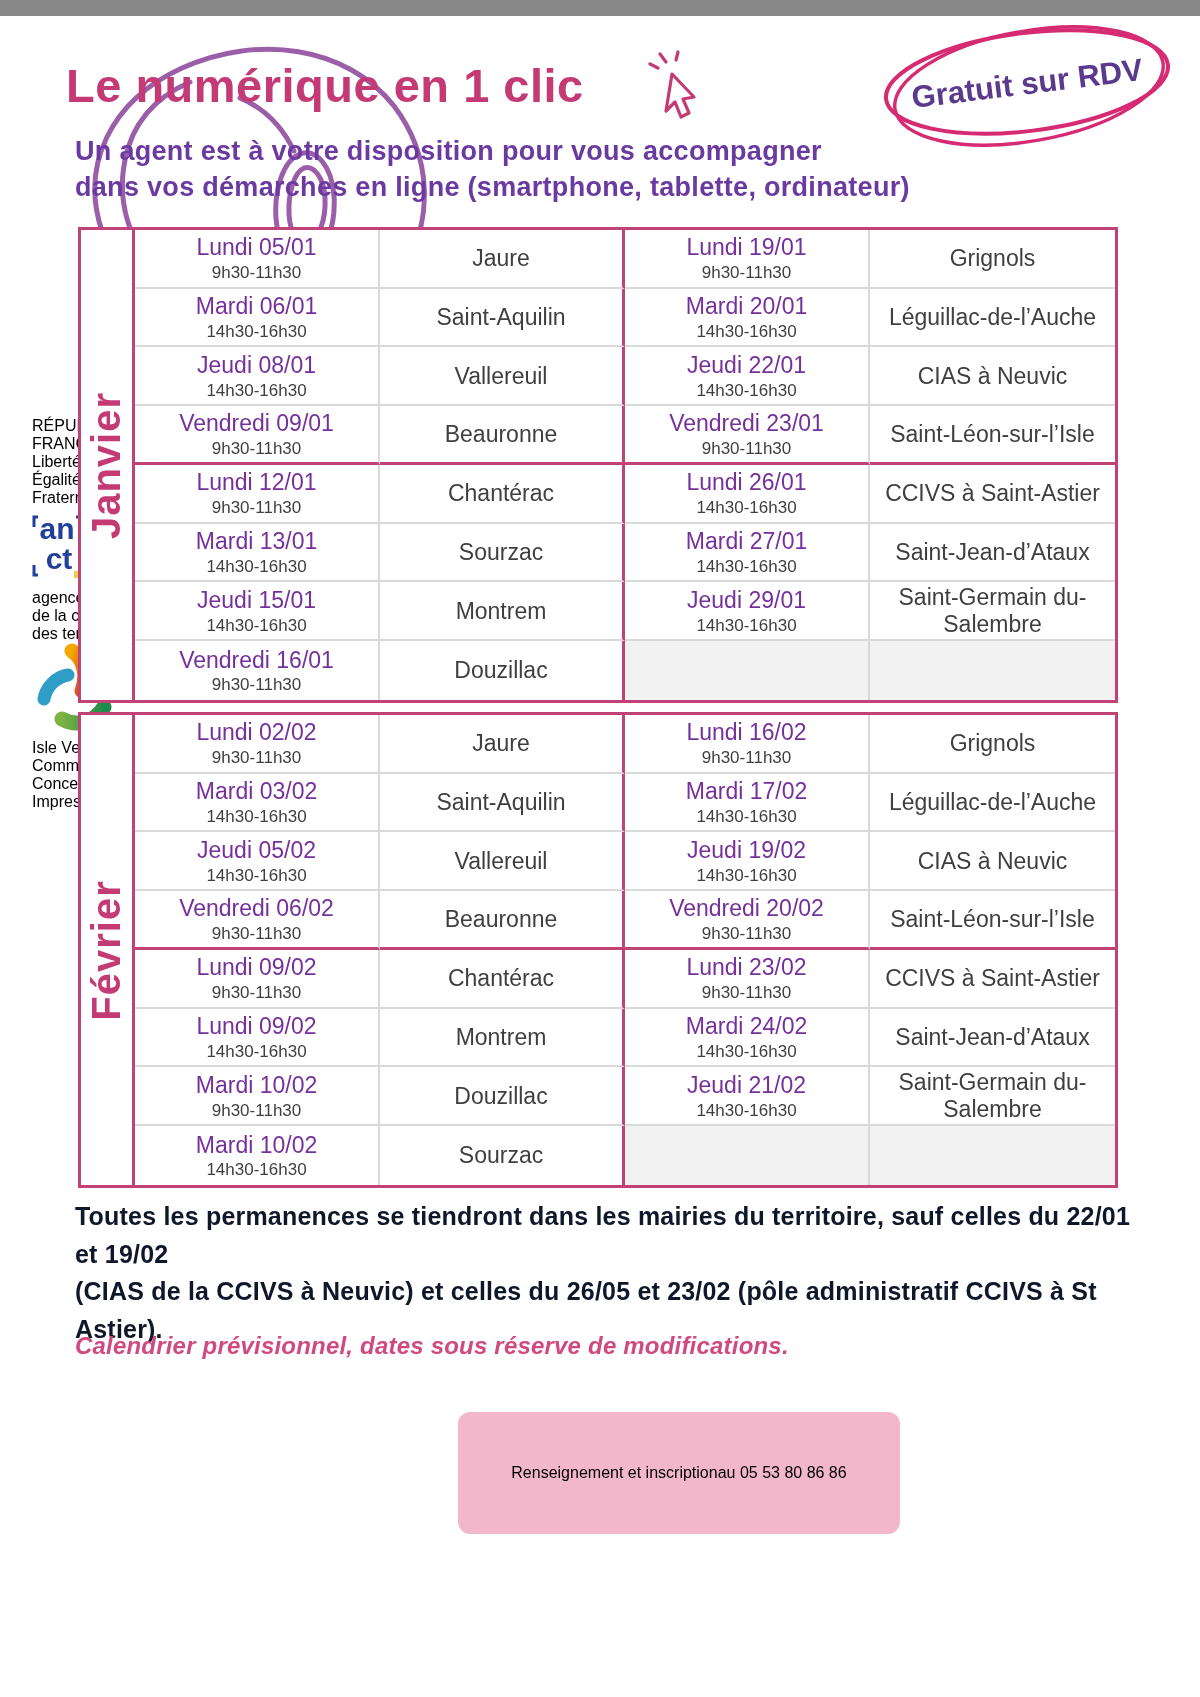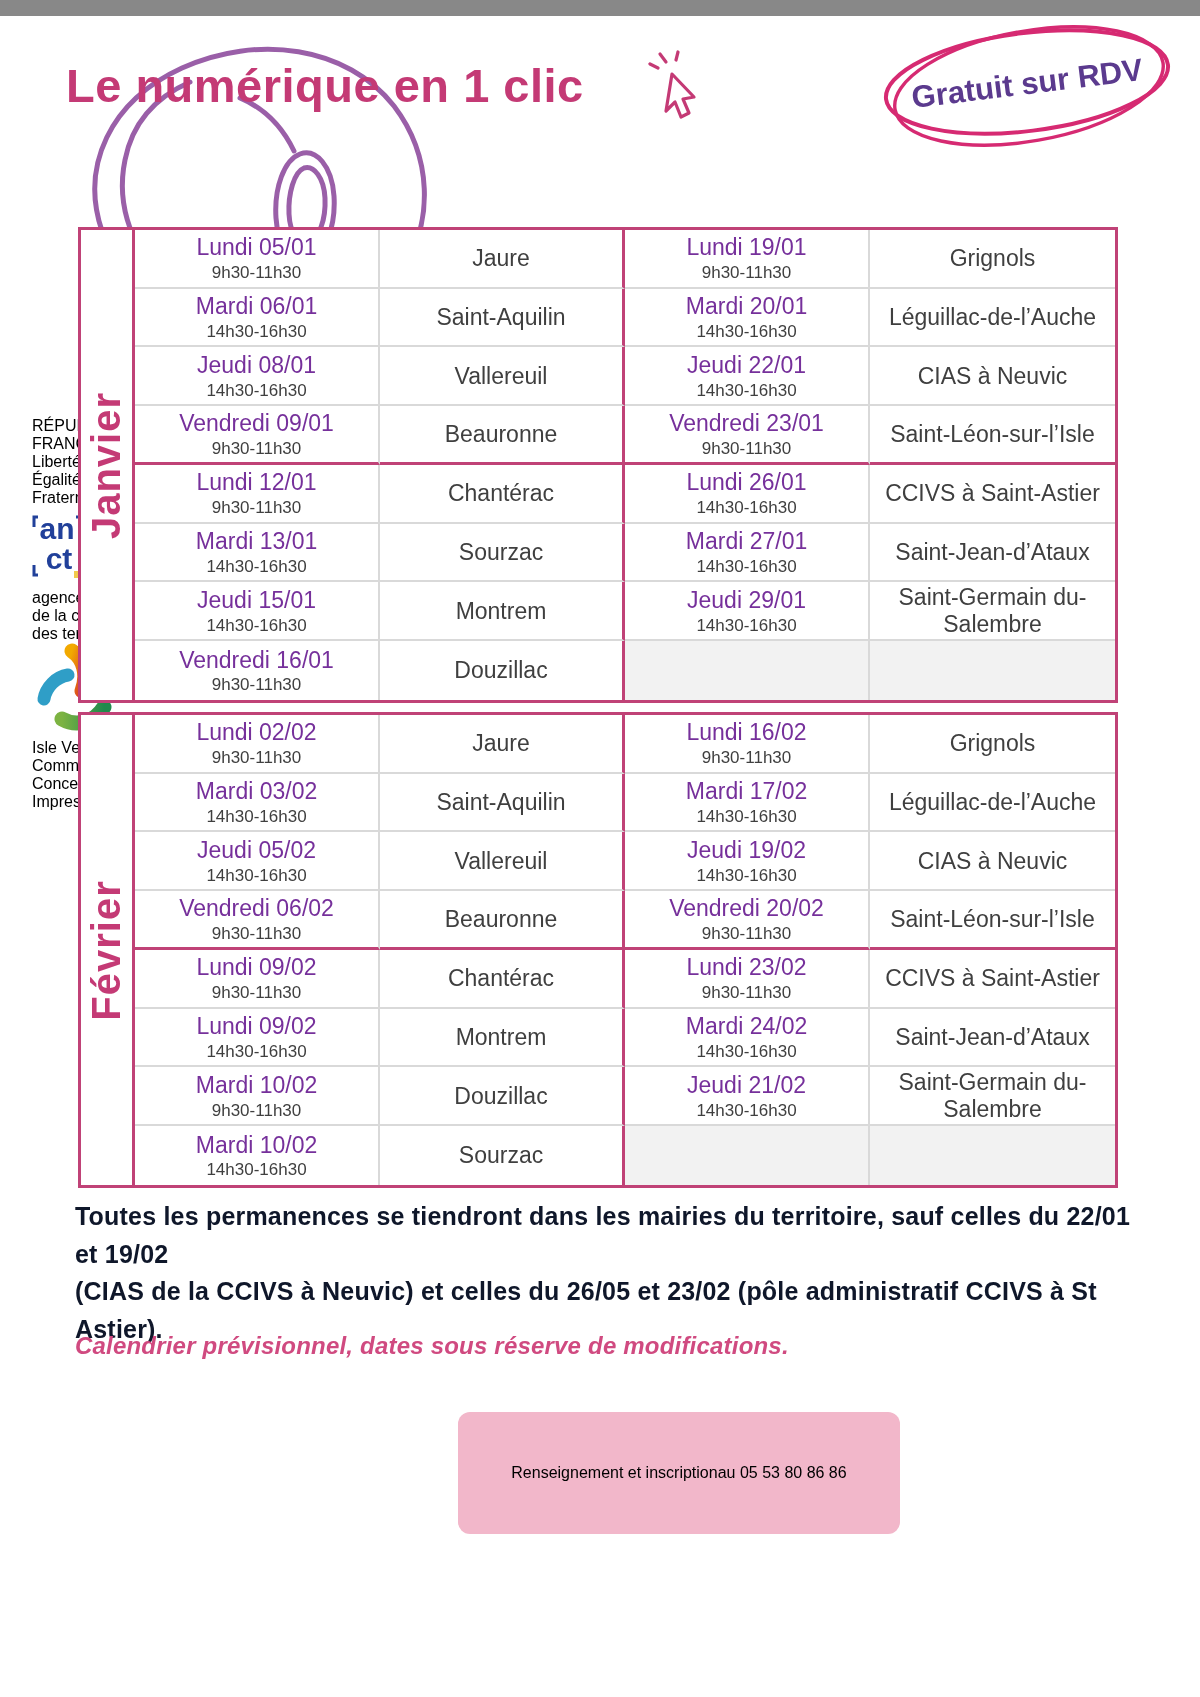--- a/index.html
+++ b/index.html
@@ -93,20 +93,22 @@
 
   <div class="badge">
     <svg width="310" height="132" viewBox="0 0 310 132" fill="none">
       <ellipse cx="155" cy="64" rx="142" ry="49" stroke="#d62a72" stroke-width="4" transform="rotate(-7 155 64)"></ellipse>
       <ellipse cx="157" cy="68" rx="136" ry="55" stroke="#d62a72" stroke-width="3.4" transform="rotate(-10 157 68)"></ellipse>
       <text x="155" y="76" text-anchor="middle" font-size="31" font-weight="bold" fill="#5b3a8e" transform="rotate(-7 155 64)">Gratuit sur RDV</text>
     </svg>
   </div>
 
   <div class="subtitle">
+    <div>Un agent est à votre disposition pour vous accompagner</div>
+    <div>dans vos démarches en ligne (smartphone, tablette, ordinateur)</div>
   </div>
 
   <div class="sched jan">
     <div class="month-cell">
       <span>Janvier</span>
     </div>
   <div class="cell c-date1">
         <div class="d-date">Lundi 05/01</div>
         <div class="d-time">9h30-11h30</div>
       </div>

